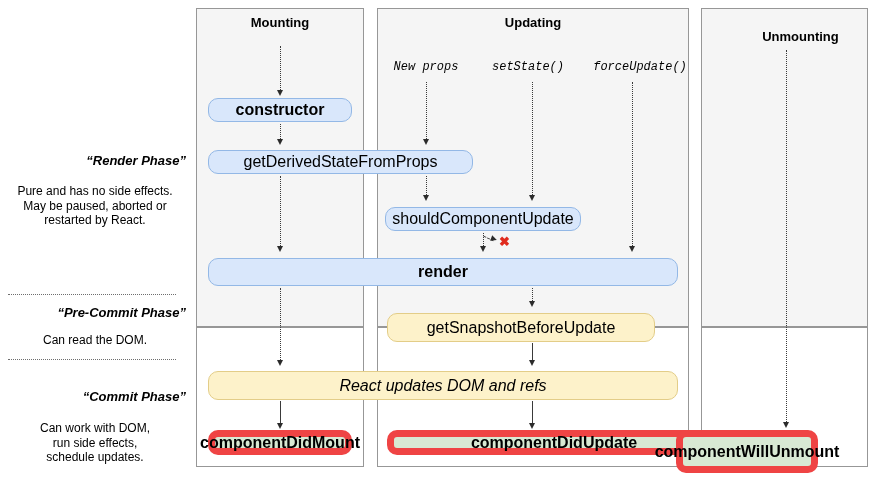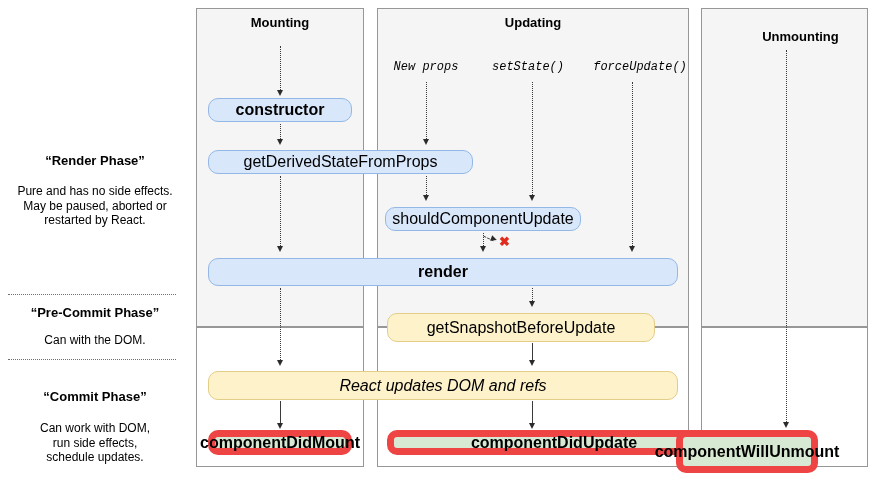--- a/index.html
+++ b/index.html
@@ -34,24 +34,25 @@
     font-style: italic;
     text-align: center;
     width: 100px;
     z-index: 4;
     font-family: Liberation Mono, monospace;
   }
   
   .phase-title {
     position: absolute;
     left: 4px; width: 182px;
-    text-align: center;
+    text-align: right;
     font-size: 13px;
     font-weight: bold;
     z-index: 4;
+    font-style: italic;
   }
   .phase-desc {
     position: absolute;
     left: 4px; width: 182px;
     text-align: center;
     font-size: 12px;
     line-height: 14.5px;
     z-index: 4;
   }
   .phase-sep {
@@ -127,21 +128,21 @@
   <div class="phase-desc" style="top:184px">
     <div>Pure and has no side effects.</div>
     <div>May be paused, aborted or</div>
     <div>restarted by React.</div>
   </div>
 
   <div class="phase-sep" style="top:294px"></div>
 
   <div class="phase-title" style="top:305px">“Pre-Commit Phase”</div>
   <div class="phase-desc" style="top:333px">
-    <div>Can with the DOM.</div>
+    <div>Can read the DOM.</div>
   </div>
 
   <div class="phase-sep" style="top:359px"></div>
 
   <div class="phase-title" style="top:389px">“Commit Phase”</div>
   <div class="phase-desc" style="top:421px">
     <div>Can work with DOM,</div>
     <div>run side effects,</div>
     <div>schedule updates.</div>
   </div>

